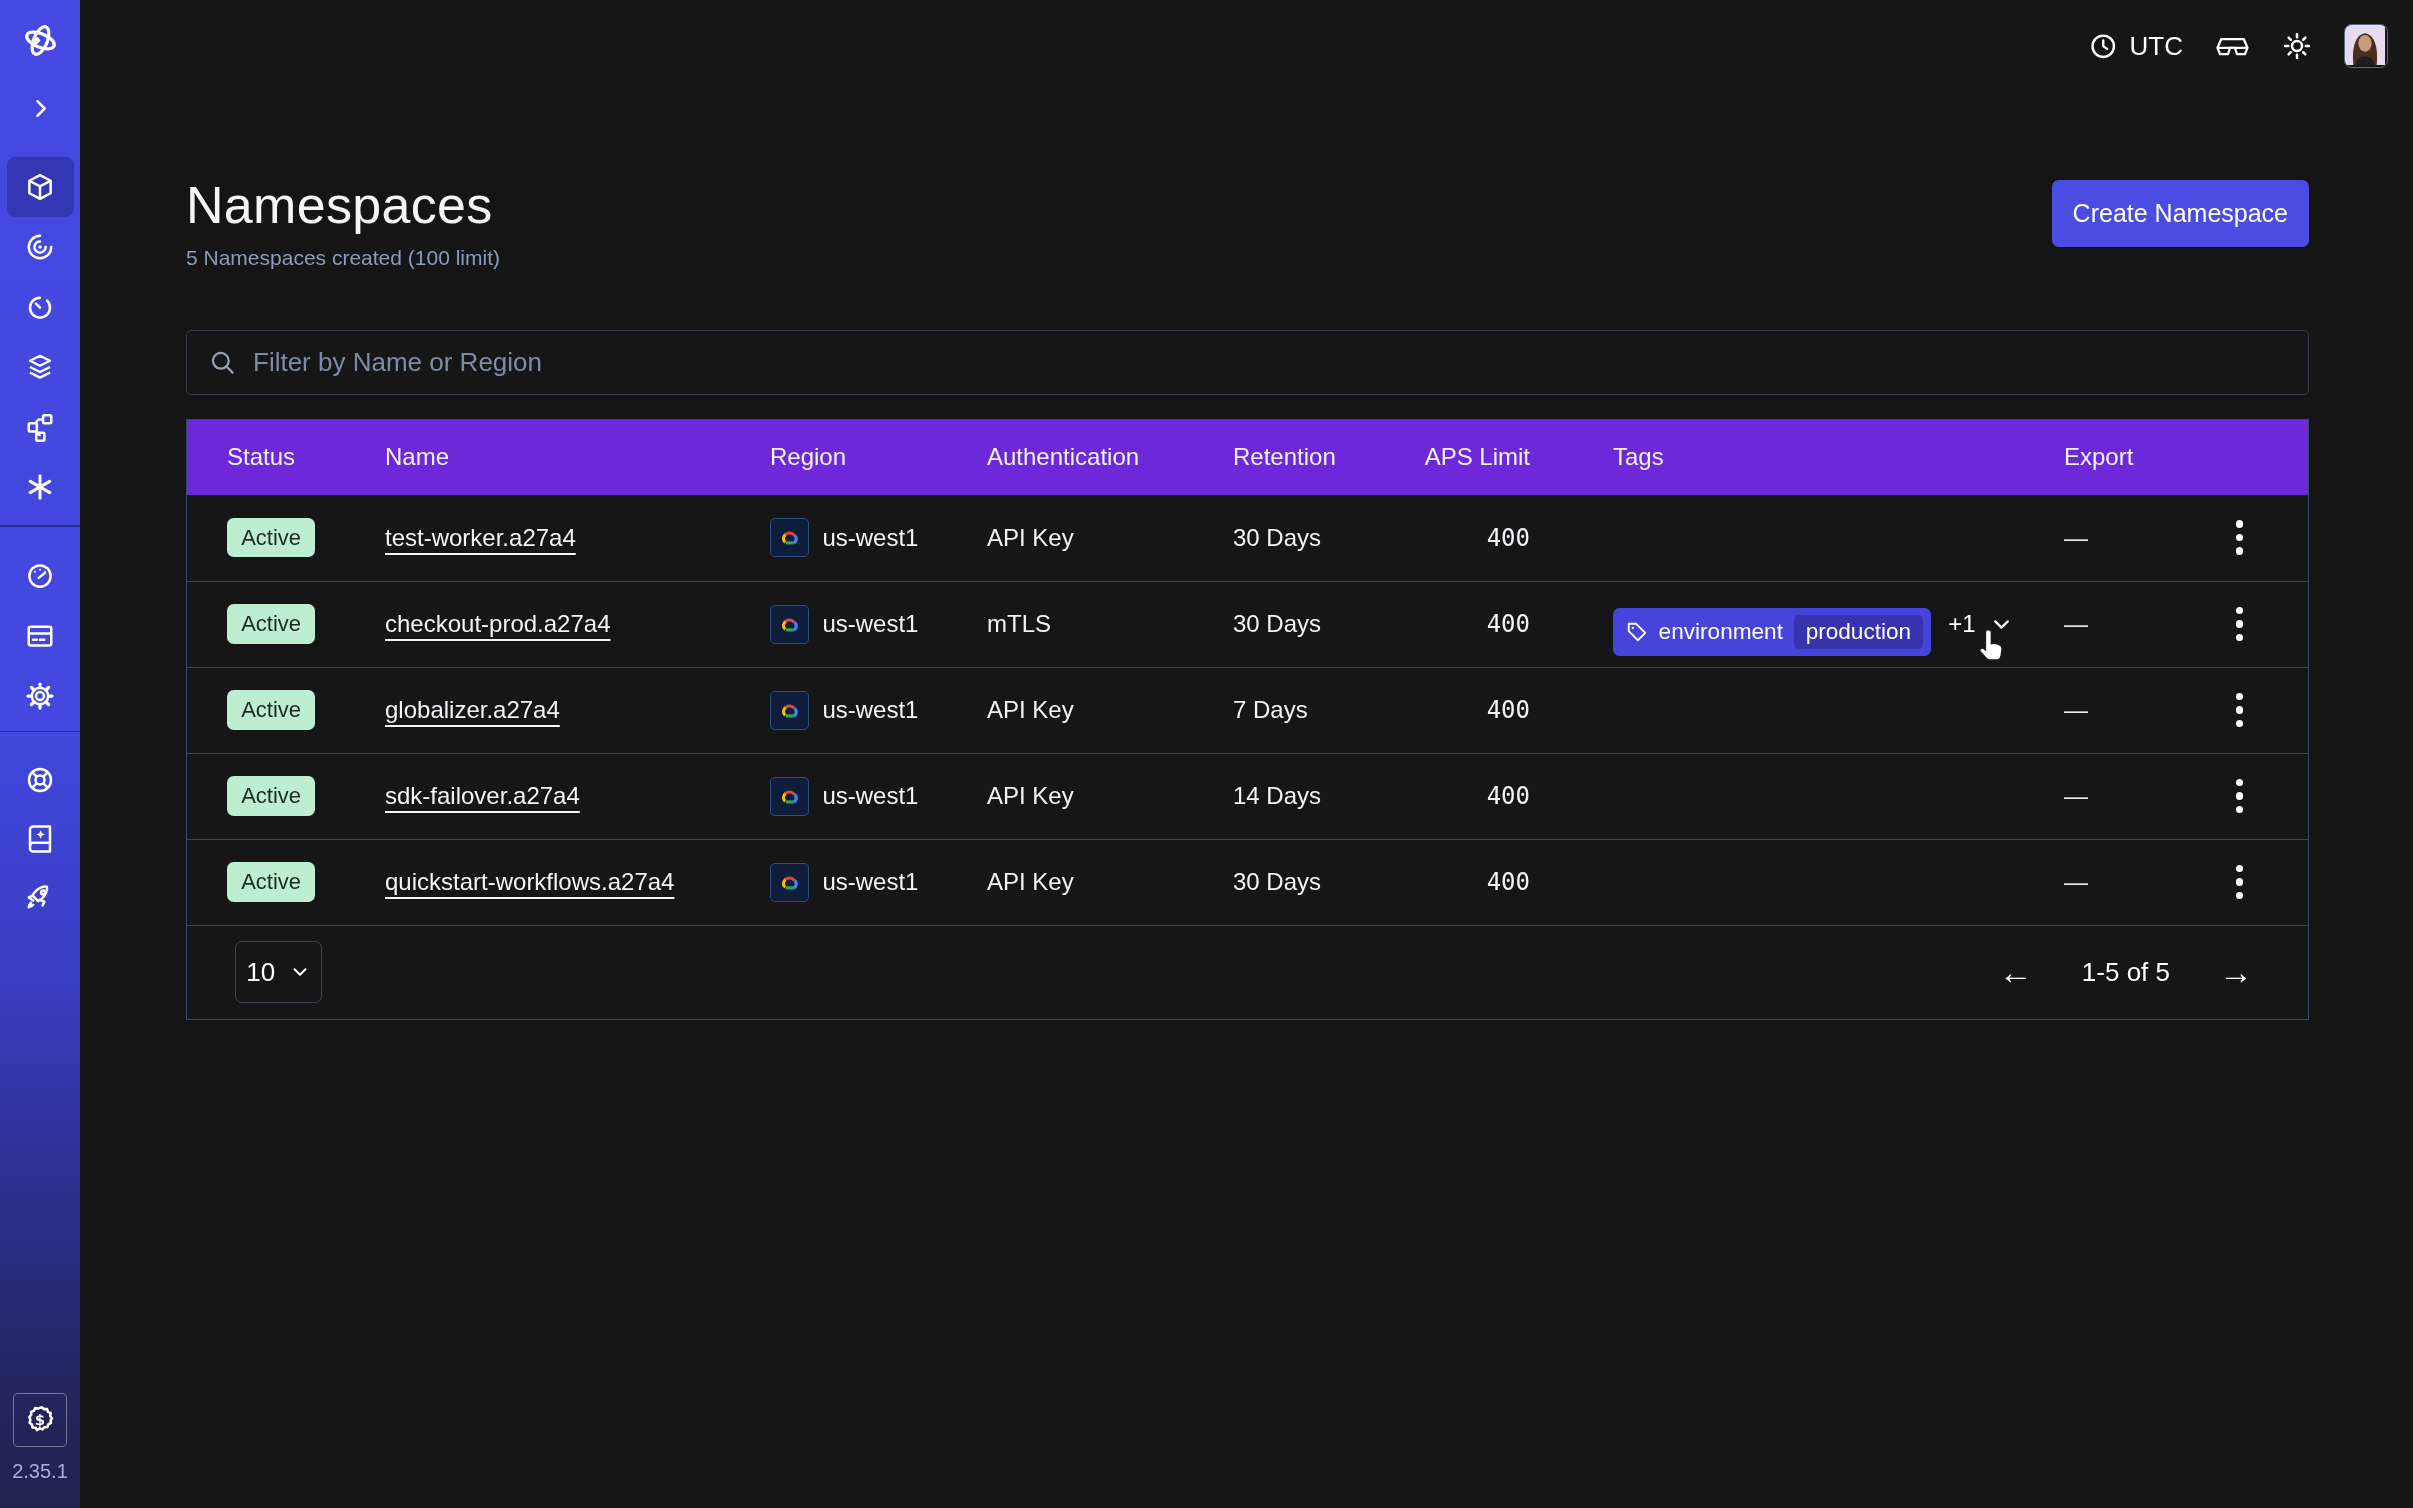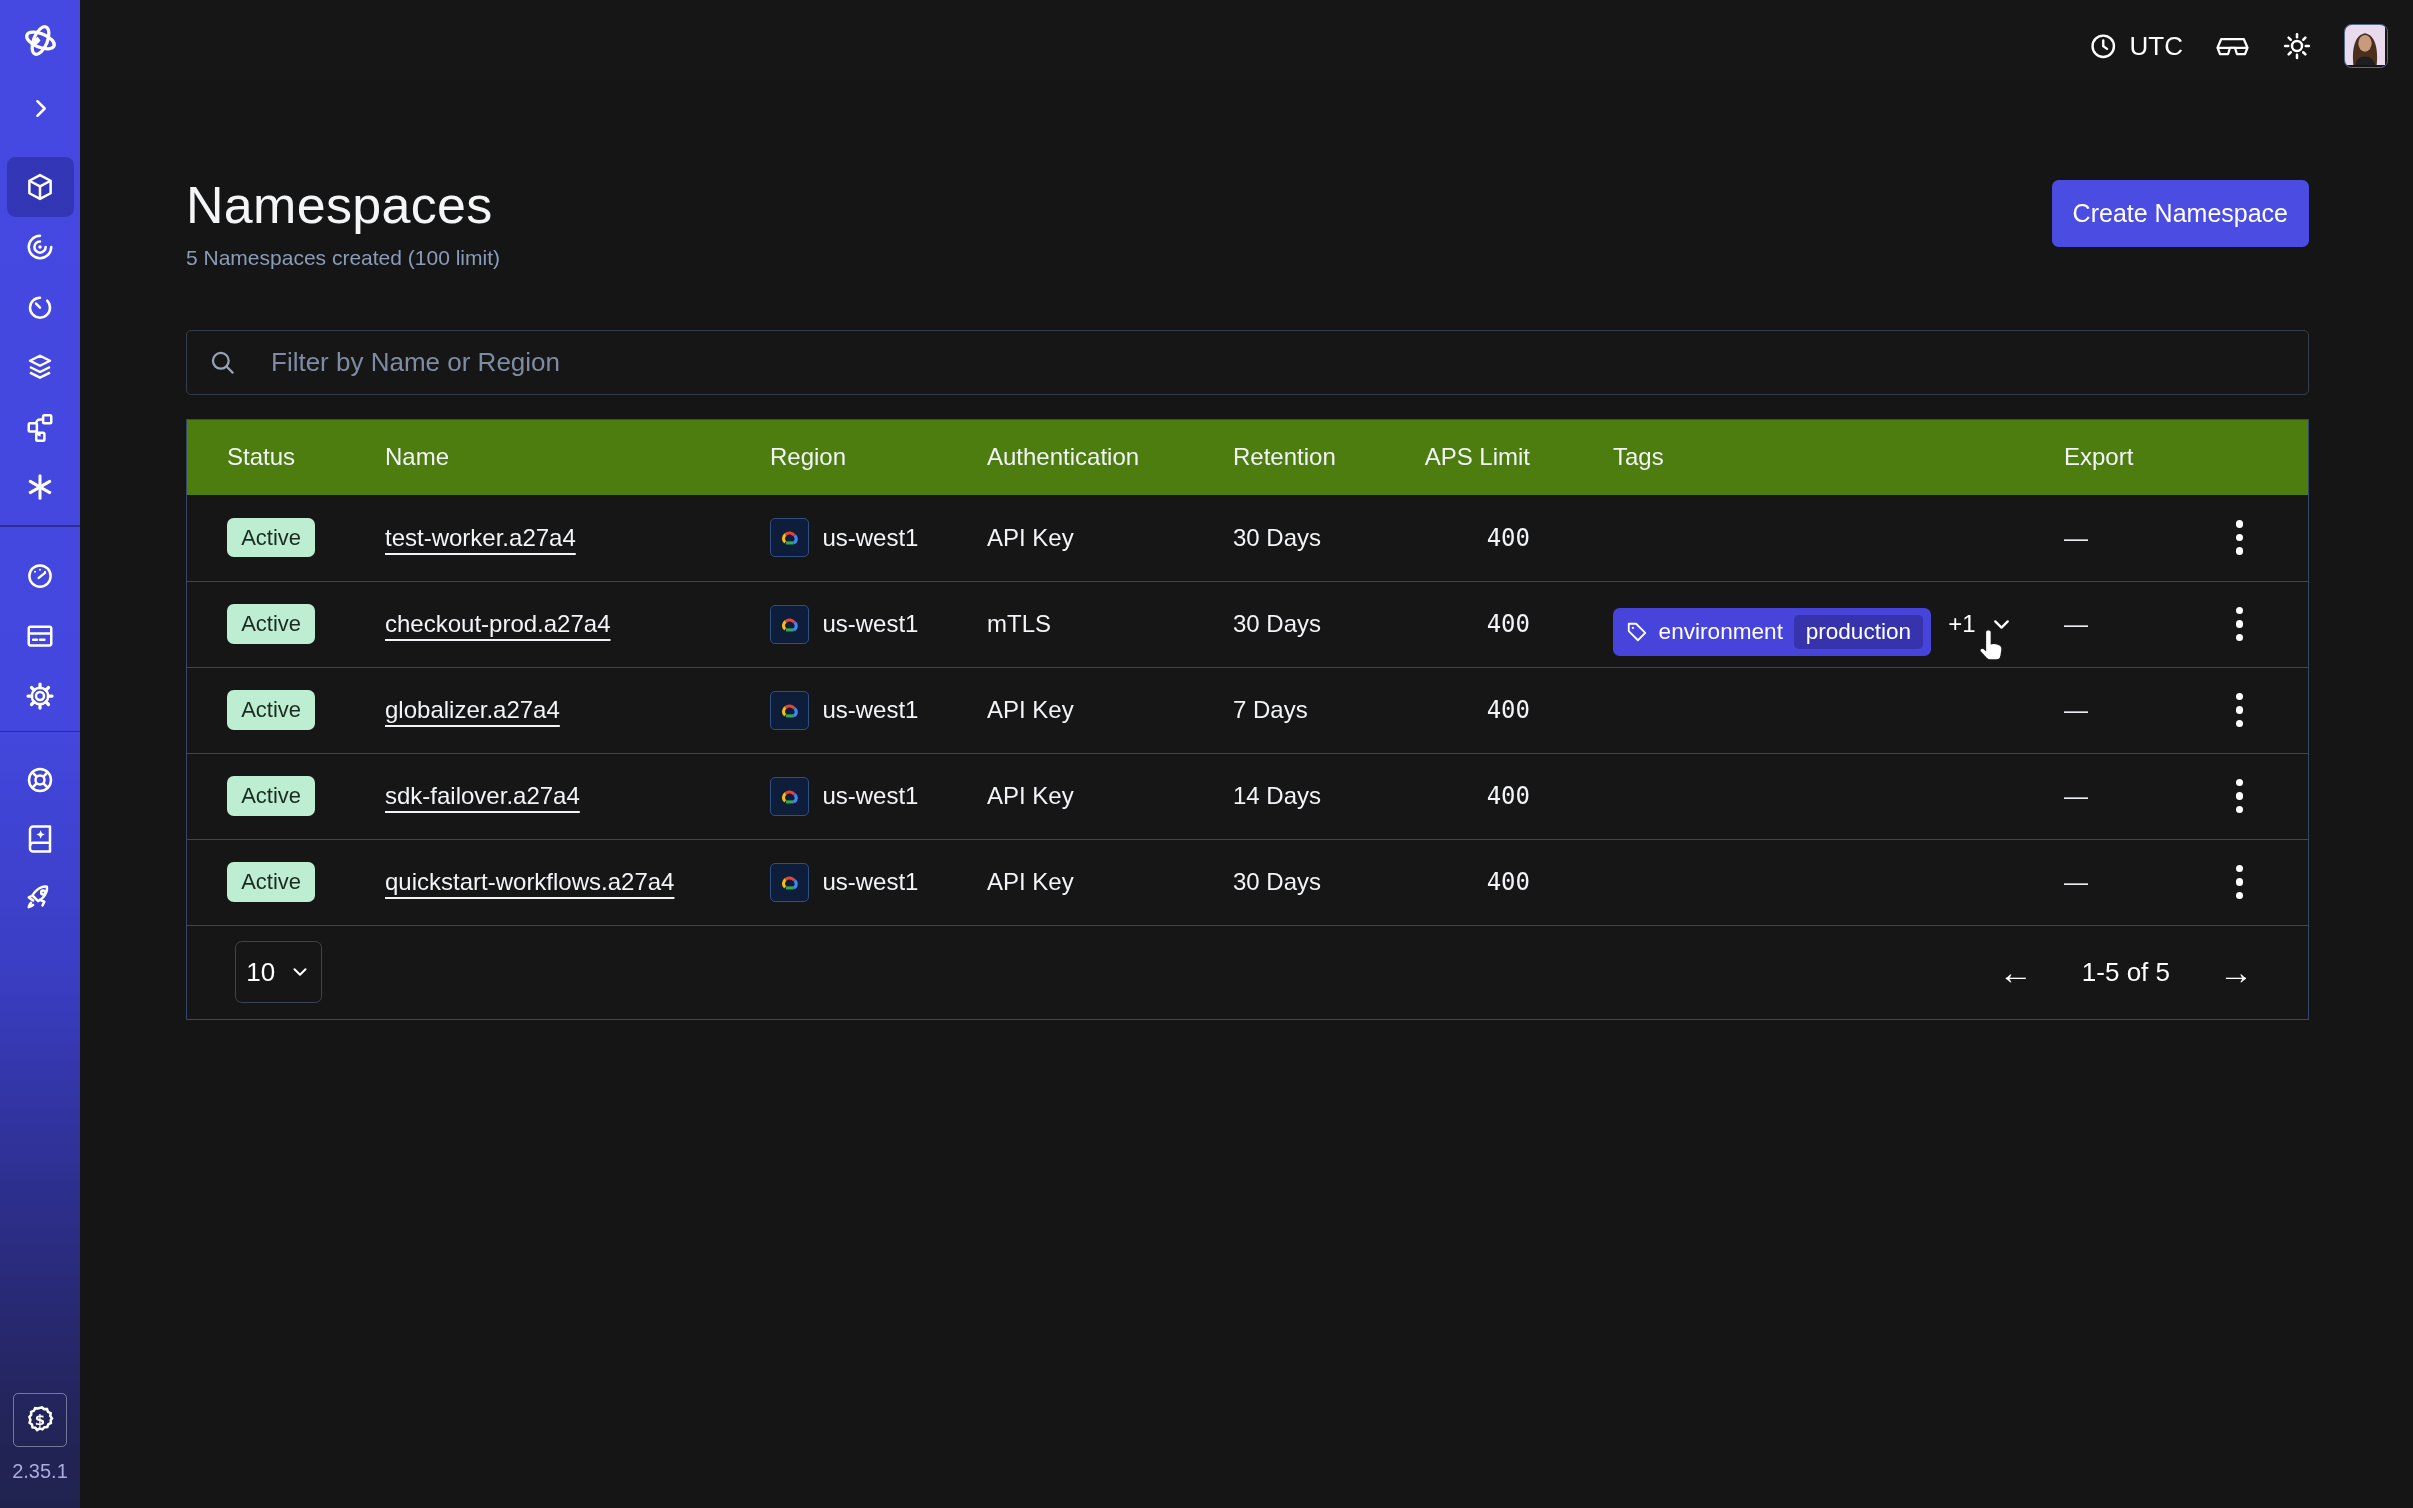--- a/index.html
+++ b/index.html
@@ -45,36 +45,36 @@
   .pagehead { display:flex; justify-content:space-between; align-items:flex-start; padding-top:94px; }
   .title { font-size:52px; font-weight:500; color:#F4F5F7; letter-spacing:0.3px; }
   .subtitle { margin-top:11px; font-size:21px; color:#8A9CB9; }
   .create-btn {
     height:67px; padding:0 21px; background:#4B4CE1; border:none; border-radius:6.7px;
     color:#fff; font-size:25px; font-family:inherit; display:flex; align-items:center; margin-top:5px; cursor:pointer;
   }
 
   .filter {
     margin-top:60px; height:65px; border:1.7px solid #353D4D; border-radius:5px;
-    display:flex; align-items:center; padding:0 22px; gap:35px; background:#161616;
+    display:flex; align-items:center; padding:0 22px; gap:17px; background:#161616;
   }
   .filter input {
     flex:1; background:transparent; border:none; outline:none;
     font-size:26px; color:#E5E9EF; font-family:inherit;
   }
   .filter input::placeholder { color:#7E8CA3; }
 
   
   .table { margin-top:23.5px; border:1.7px solid #35476A; background:#161616; }
   .trow {
     display:grid;
     grid-template-columns:158px 385px 217px 246px 184px 113px 534px 127px 1fr;
     align-items:center; padding:0 20px 0 40px;
   }
-  .thead { height:75px; background:#4d7c0f; font-size:24px; font-weight:500; color:#F2F4F8; }
+  .thead { height:75px; background:#6d28d9; font-size:24px; font-weight:500; color:#F2F4F8; }
   .row { height:86px; }
   .row + .row { border-top:1.7px solid #33456A; }
   .cell { font-size:24px; color:#F2F4F8; }
   .badge { display:inline-block; background:#BDEED2; color:#1C2B22; font-size:22px;
     padding:6.7px 14.2px; border-radius:6.7px; font-weight:500; }
   .name-link { color:#F2F4F8; font-size:24px; text-decoration:underline;
     text-underline-offset:6.7px; text-decoration-thickness:1.7px; cursor:pointer; }
   .region { display:flex; align-items:center; gap:13.4px; }
   .gcp-box { width:39px; height:39px; border:1.7px solid #2F4F82; border-radius:5px; background:#0E1E3A;
     display:flex; align-items:center; justify-content:center; }

